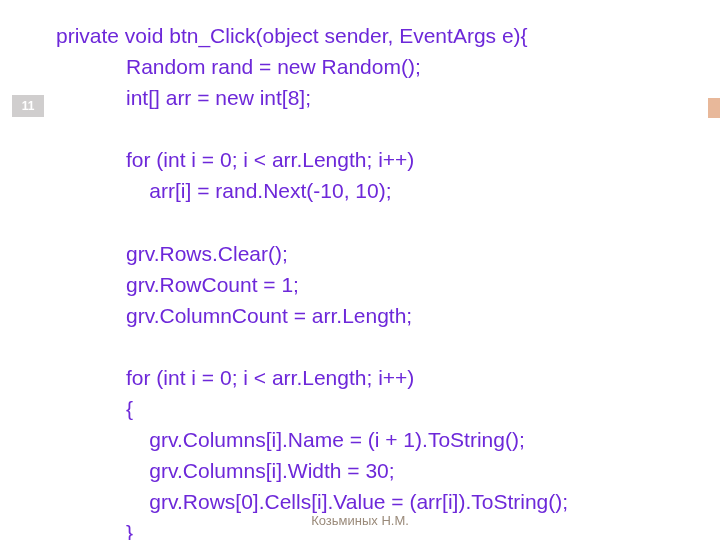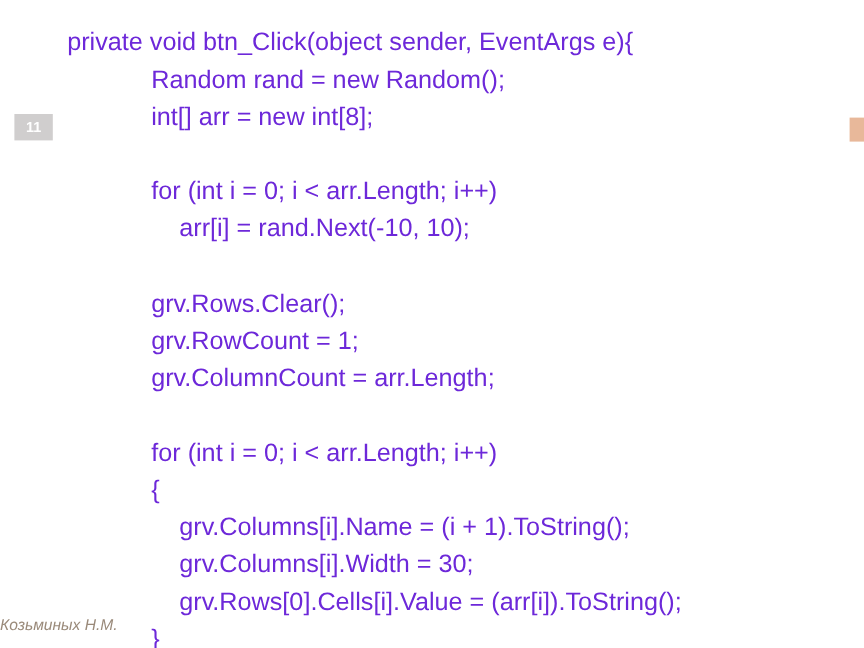--- a/index.html
+++ b/index.html
@@ -39,23 +39,23 @@
     font-family: Arial, Helvetica, sans-serif;
     font-size: 21px;
     color: #6d28d9;
     line-height: 1.48;
     white-space: pre;
   }
   .footer {
     position: absolute;
     bottom: 12px;
     width: 100%;
+    text-align: center;
     font-size: 13px;
     color: #9a8a7a;
-    font-style: italic;
   }
 </style>
 </head>
 <body>
 
 <div class="page-number">11</div>
 <div class="decorator"></div>
 
 <div class="code-block"><span>private void btn_Click(object sender, EventArgs e){</span>
 <span>            Random rand = new Random();</span>

